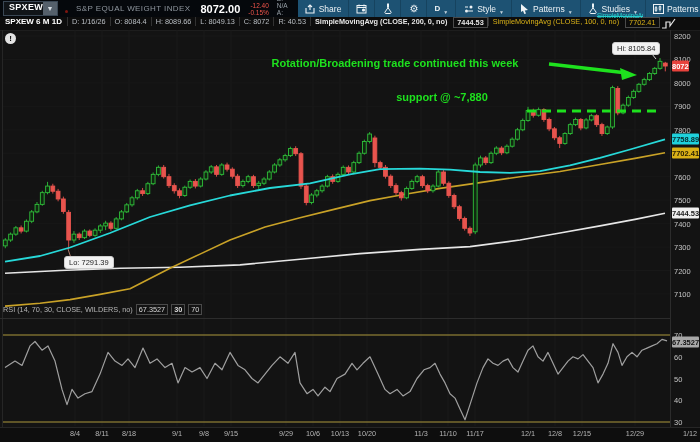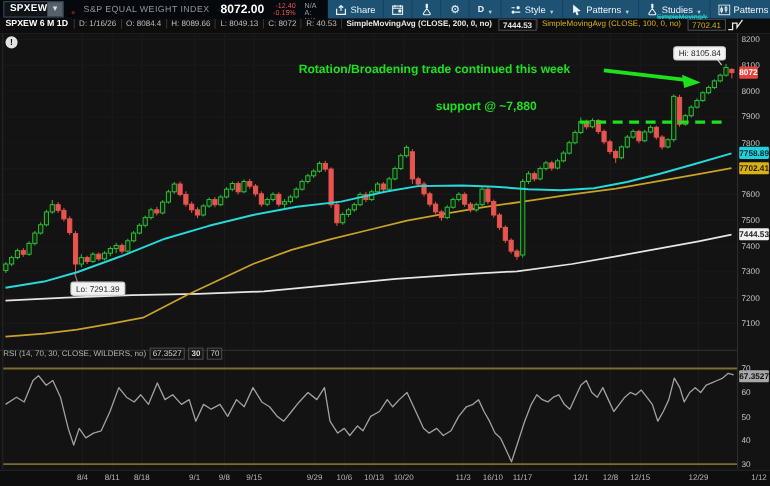--- a/index.html
+++ b/index.html
@@ -44,21 +44,21 @@
   .ann-main{position:absolute;left:240px;top:57px;width:310px;text-align:center;color:#1ee11e;
             font-size:11px;font-weight:bold;white-space:nowrap;}
   .ann-sup{position:absolute;left:360px;top:91px;width:164px;text-align:center;color:#1ee11e;
            font-size:11px;font-weight:bold;line-height:13px;}
   .tip{position:absolute;background:#f2f2f2;color:#222;font-size:7.5px;padding:1px 4px;
        border-radius:3px;border:1px solid #cfcfcf;white-space:nowrap;}
   .axis-lab{position:absolute;color:#c4c4c4;font-size:7.5px;transform:translateY(-50%);left:674px;}
   .badge{position:absolute;left:672px;transform:translateY(-50%);font-size:7.5px;font-weight:bold;
          padding:1px 0;border-radius:1px;white-space:nowrap;}
   .xlab{position:absolute;top:429px;color:#b4b4b4;font-size:7.3px;transform:translateX(-50%);}
-  .rsi-head{position:absolute;left:3px;top:316px;display:flex;align-items:center;height:10px;justify-content:center;}
+  .rsi-head{position:absolute;left:3px;top:304px;display:flex;align-items:center;height:10px;justify-content:center;}
   .rsi-head .t{color:#b5b5b5;font-size:7.3px;}
   .rsi-head .b{color:#d7d7d7;font-size:7.3px;border:1px solid #4a4a4a;padding:0 2px;margin-left:3px;}
   .rsi-head .b.bold{font-weight:bold;}
   .xaxis-bg{position:absolute;left:0;top:427px;width:700px;height:15px;background:#0e0e0e;border-top:1px solid #262626;}
 </style>
 </head>
 <body>
 
 <div id="app">
 
@@ -521,21 +521,21 @@
       <div class="xlab" style="left:102px">8/11</div>
       <div class="xlab" style="left:129px">8/18</div>
       <div class="xlab" style="left:177px">9/1</div>
       <div class="xlab" style="left:204px">9/8</div>
       <div class="xlab" style="left:231px">9/15</div>
       <div class="xlab" style="left:286px">9/29</div>
       <div class="xlab" style="left:313px">10/6</div>
       <div class="xlab" style="left:340px">10/13</div>
       <div class="xlab" style="left:367px">10/20</div>
       <div class="xlab" style="left:421px">11/3</div>
-      <div class="xlab" style="left:448px">16/10</div>
+      <div class="xlab" style="left:448px">11/10</div>
       <div class="xlab" style="left:475px">11/17</div>
       <div class="xlab" style="left:528px">12/1</div>
       <div class="xlab" style="left:555px">12/8</div>
       <div class="xlab" style="left:582px">12/15</div>
       <div class="xlab" style="left:635px">12/29</div>
       <div class="xlab" style="left:690px">1/12</div>
       <div class="badge" style="top:66px;background:#e8423c;color:#fff">8072</div>
       <div class="badge" style="top:139px;background:#1fd1dc;color:#062a2d">7758.89</div>
       <div class="badge" style="top:153px;background:#d9b117;color:#2a2104">7702.41</div>
       <div class="badge" style="top:213px;background:#f0f0f0;color:#222">7444.53</div>

